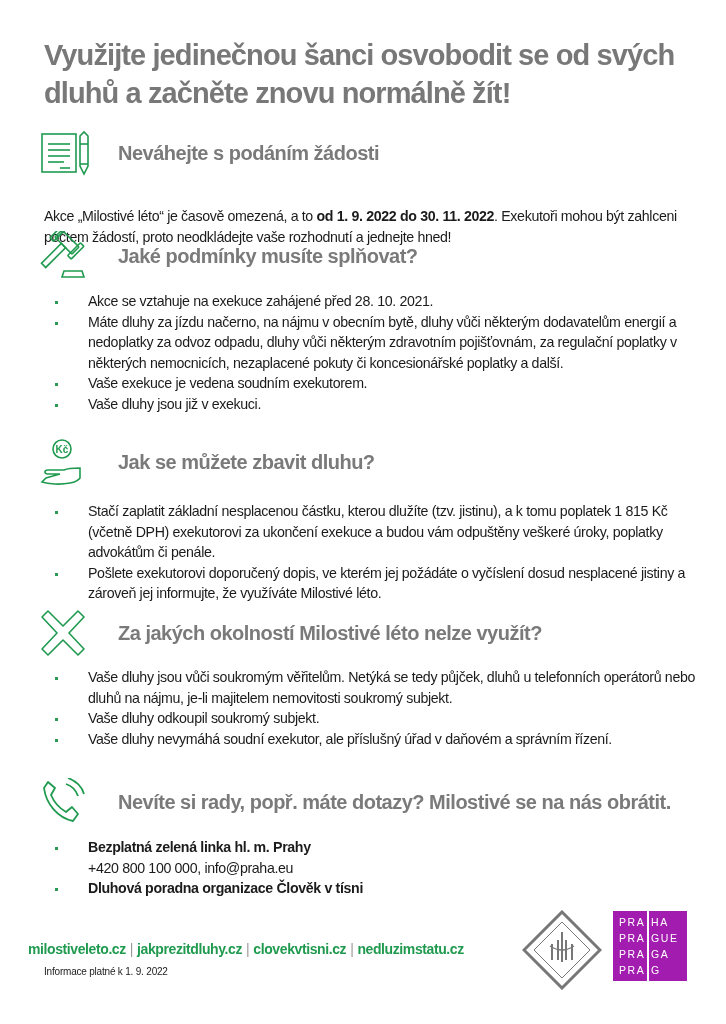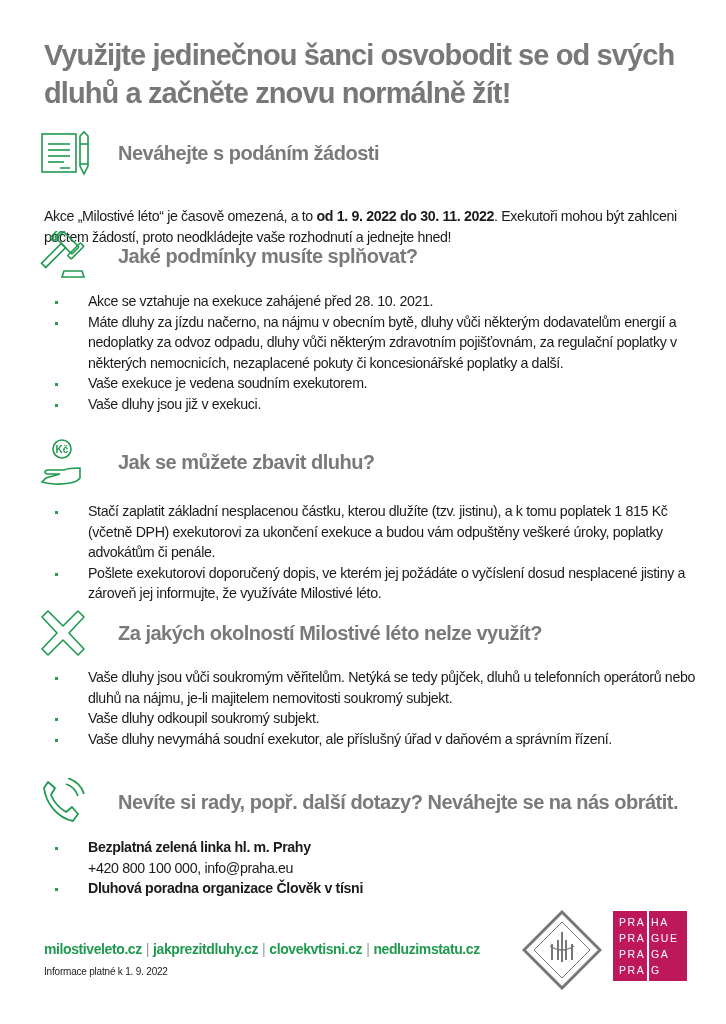--- a/index.html
+++ b/index.html
@@ -6,25 +6,25 @@
   body{width:726px;height:1024px;position:relative;overflow:hidden;font-family:"Liberation Sans",sans-serif;color:#1b1b1b;}
   .title{position:absolute;left:44px;top:36px;width:660px;font-size:29px;line-height:38px;font-weight:bold;color:#787878;letter-spacing:-0.9px;margin:0;}
   .section-head{position:absolute;left:40px;display:flex;align-items:center;}
   .section-head .icon{width:60px;height:52px;display:flex;align-items:center;justify-content:flex-start;}
   .section-head h2{margin:0;font-size:20px;font-weight:bold;color:#7a7a7a;letter-spacing:-0.5px;position:absolute;left:78px;white-space:nowrap;}
   .para{position:absolute;left:44px;width:650px;font-size:14.2px;line-height:21px;letter-spacing:-0.35px;margin:0;}
   .para b{font-weight:bold;}
   ul.list{position:absolute;left:52px;width:660px;margin:1px;padding:0;list-style:none;font-size:14.2px;line-height:20.6px;letter-spacing:-0.35px;}
   ul.list li{position:relative;padding-left:35px;}
   ul.list li::before{content:"";position:absolute;left:2px;top:10px;width:3px;height:3px;background:#2a9a55;}
-  .links{position:absolute;left:44px;top:941px;font-size:14px;font-weight:bold;letter-spacing:-0.4px;color:#1f9a4f;white-space:nowrap;text-align:center;}
+  .links{position:absolute;left:28px;top:941px;font-size:14px;font-weight:bold;letter-spacing:-0.4px;color:#1f9a4f;white-space:nowrap;text-align:center;}
   .links .sep{color:#9a9a9a;font-weight:normal;margin:0 4px;}
   .note{position:absolute;left:44px;top:966px;font-size:10px;color:#222;letter-spacing:-0.2px;text-align:right;}
   .cvt-logo{position:absolute;left:522px;top:910px;width:80px;height:80px;}
-  .praha-logo{position:absolute;left:613px;top:911px;width:74px;height:70px;background:#be185d;color:#fff;font-size:10.5px;letter-spacing:1.6px;line-height:16px;}
+  .praha-logo{position:absolute;left:613px;top:911px;width:74px;height:70px;background:#a21caf;color:#fff;font-size:10.5px;letter-spacing:1.6px;line-height:16px;}
   .praha-logo .col{position:absolute;top:3px;}
   .praha-logo .col.l{left:6px;}
   .praha-logo .col.r{left:38px;}
   .praha-logo .divider{position:absolute;left:34px;top:0;width:1.5px;height:70px;background:#fff;}
 </style>
 </head>
 <body>
 
 <h1 class="title">Využijte jedinečnou šanci osvobodit se od svých dluhů a začněte znovu normálně žít!</h1>
 
@@ -97,21 +97,21 @@
 </ul>
 
 <div class="section-head" style="top:776px;">
   <span class="icon">
     <svg width="46" height="48" viewBox="0 0 46 48" fill="none" stroke="#1f9a4f" stroke-width="1.8" stroke-linejoin="round">
       <path d="M8 4 L15 10 L11 17 C14 24 19 30 26 34 L32 29 L38 36 L33 43 C18 40 6 26 4 10 Z"></path>
       <path d="M26 6 C32 8 36 12 38 18"></path>
       <path d="M28 0 C36 3 42 9 44 16"></path>
     </svg>
   </span>
-  <h2>Nevíte si rady, popř. další dotazy? Neváhejte se na nás obrátit.</h2>
+  <h2>Nevíte si rady, popř. máte dotazy? Milostivé se na nás obrátit.</h2>
 </div>
 <ul class="list" style="top:836px;">
   <li>
     <b>Bezplatná zelená linka hl. m. Prahy</b><br>
     <span>+420 800 100 000, info@praha.eu</span>
   </li>
   <li>
     <b>Dluhová poradna organizace Člověk v tísni</b><br>
   </li>
 </ul>

